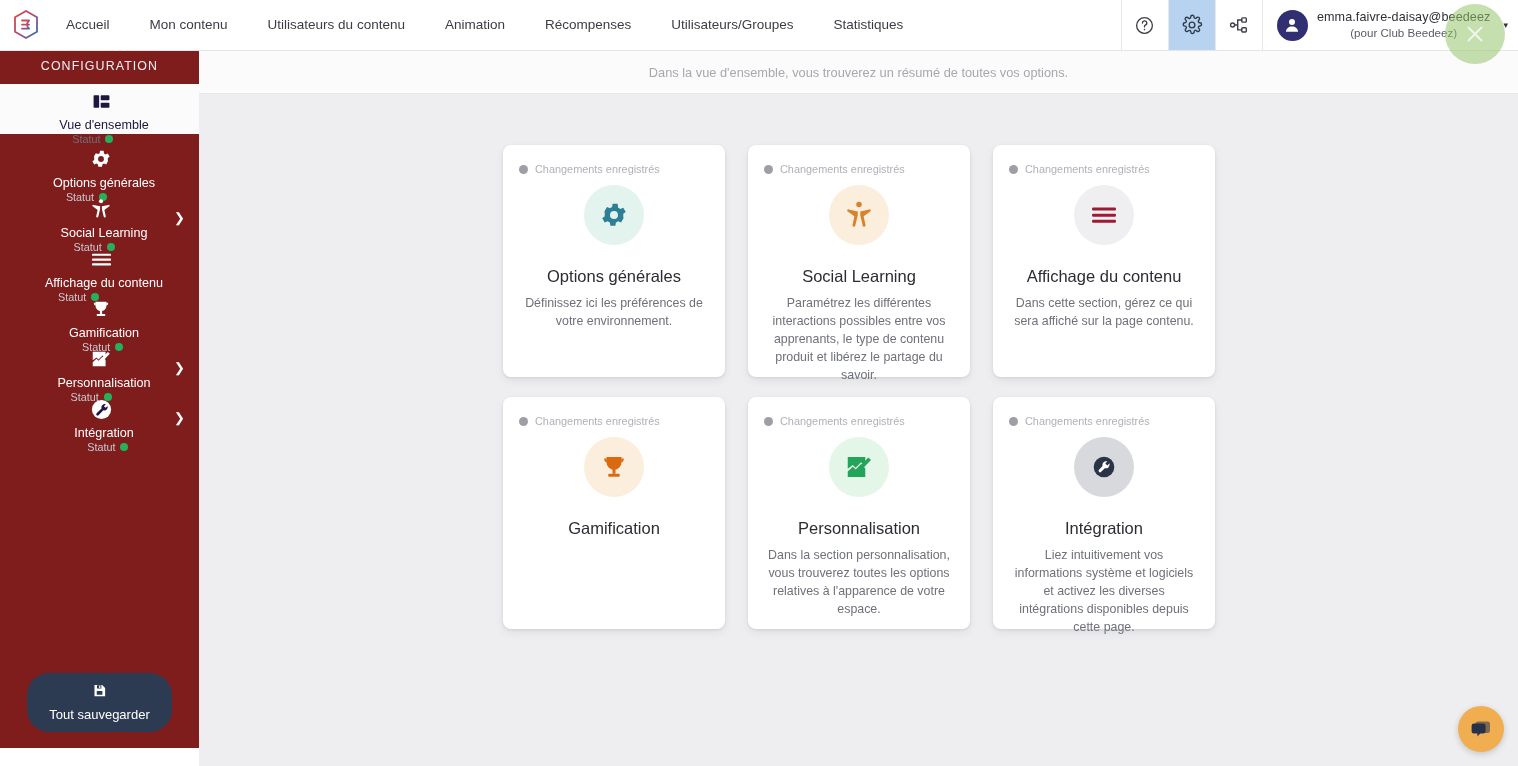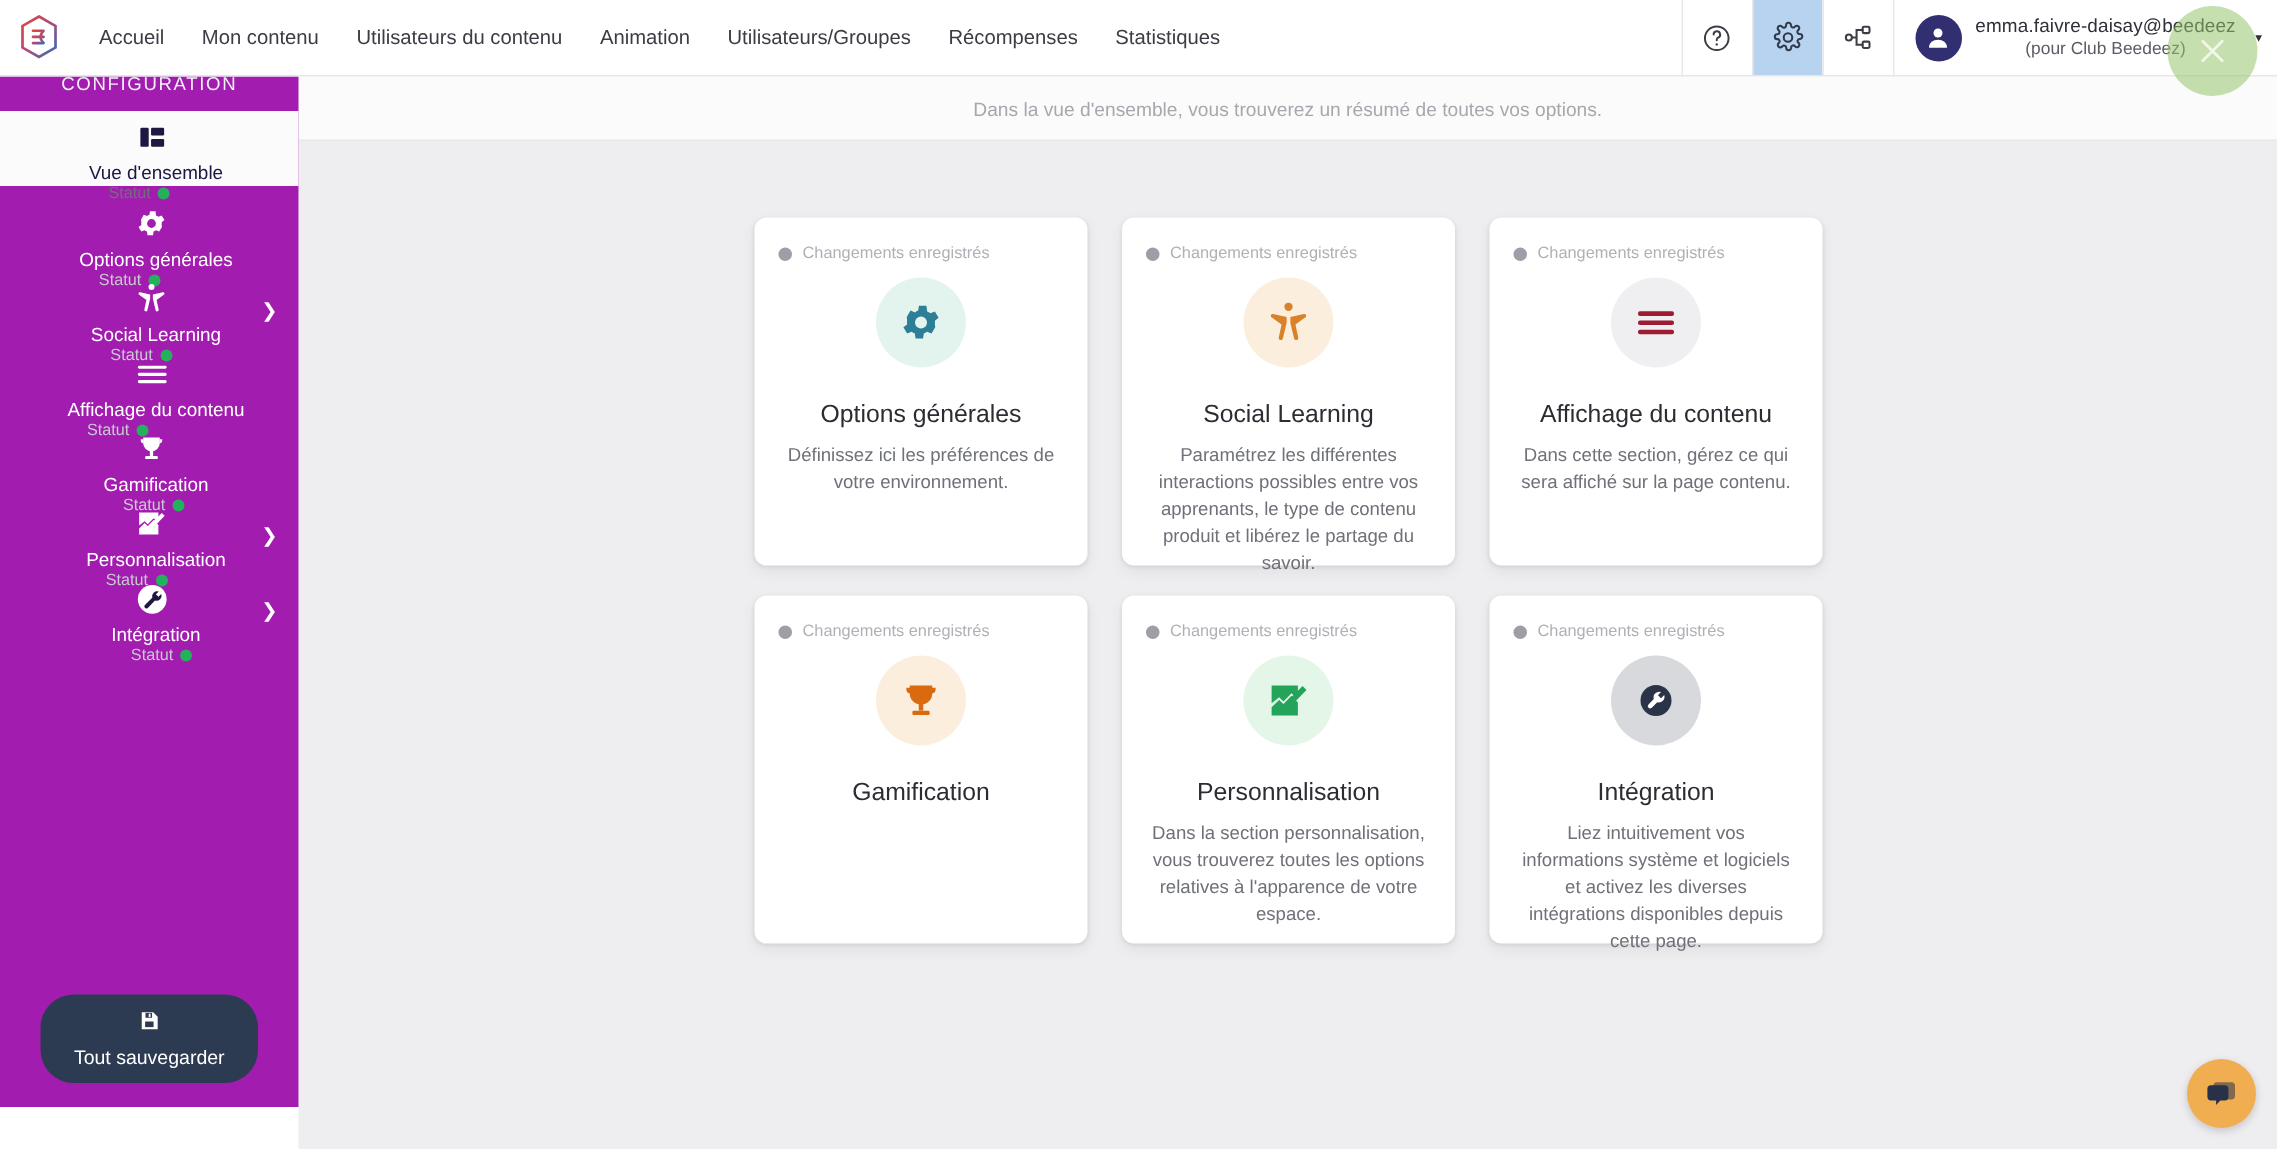--- a/index.html
+++ b/index.html
@@ -14,21 +14,21 @@
   
   .topnav {
     position: absolute; top: 0; left: 0; width: 1518px; height: 51px;
     background: #ffffff; border-bottom: 1px solid #e6e6e8;
     display: flex; align-items: stretch; z-index: 30;
   }
   .brand {
     width: 40px; display: flex; align-items: center; justify-content: center;
     margin-left: 6px;
   }
-  .nav-links { display: flex; align-items: center; gap: 1px; padding-left: 8px; text-align: right; }
+  .nav-links { display: flex; align-items: center; gap: 16px; padding-left: 8px; text-align: right; }
   .nav-link {
     font-size: 13.5px; color: #3c3c46; padding: 0 12px; line-height: 50px;
     white-space: nowrap; cursor: pointer;
   }
   .nav-spacer { flex: 1; }
   .icon-btn {
     width: 47px; display: flex; align-items: center; justify-content: center;
     border-left: 1px solid #e8e8ea; cursor: pointer; background: #fff;
   }
   .icon-btn.active { background: #b8d3ef; }
@@ -48,22 +48,22 @@
   
   .subheader {
     position: absolute; top: 51px; left: 199px; width: 1319px; height: 43px;
     background: #fbfbfb; border-bottom: 1px solid #e8e8ea;
     display: flex; align-items: center; justify-content: center;
     font-size: 12.8px; color: #a6a8ae; z-index: 20;
   }
 
   
   .sidebar {
-    position: absolute; top: 37px; left: 0; width: 199px; height: 701px;
-    background: #a21caf; z-index: 25;
+    position: absolute; top: 47px; left: 0; width: 199px; height: 701px;
+    background: #7f1d1d; z-index: 25;
   }
   .sidebar-title {
     height: 37px; display: flex; align-items: center; justify-content: center;
     color: #f2f2f5; font-size: 12.4px; letter-spacing: 1.1px;
   }
   .side-item {
     position: relative; display: flex; align-items: center;
     height: 50px; padding-left: 9px; cursor: pointer; flex-direction: column;
   }
   .side-item.active { background: #fbfbfb; }
@@ -158,22 +158,22 @@
         <path d="M9 10.5 h7 M9 14.6 h7 M9 18.7 h7" stroke="url(#hexg)" stroke-width="1.8" stroke-linecap="round"></path>
         <path d="M16 10.5 q-4 4 0 8.2" stroke="url(#hexg)" stroke-width="1.8" fill="none"></path>
       </svg>
     </div>
 
     <div class="nav-links">
       <div class="nav-link">Accueil</div>
       <div class="nav-link">Mon contenu</div>
       <div class="nav-link">Utilisateurs du contenu</div>
       <div class="nav-link">Animation</div>
+      <div class="nav-link">Récompenses</div>
       <div class="nav-link">Utilisateurs/Groupes</div>
-      <div class="nav-link">Récompenses</div>
       <div class="nav-link">Statistiques</div>
     </div>
 
     <div class="nav-spacer"></div>
 
     <div class="icon-btn">
       <svg width="21" height="21" viewBox="0 0 24 24" fill="none" stroke="#3d3d46" stroke-width="1.5">
         <circle cx="12" cy="12" r="9"></circle>
         <path d="M9.6 9.2a2.5 2.5 0 1 1 3.3 2.4c-.6.3-.9.8-.9 1.5v.5" stroke-linecap="round"></path>
         <circle cx="12" cy="16.7" r=".9" fill="#3d3d46" stroke="none"></circle>

